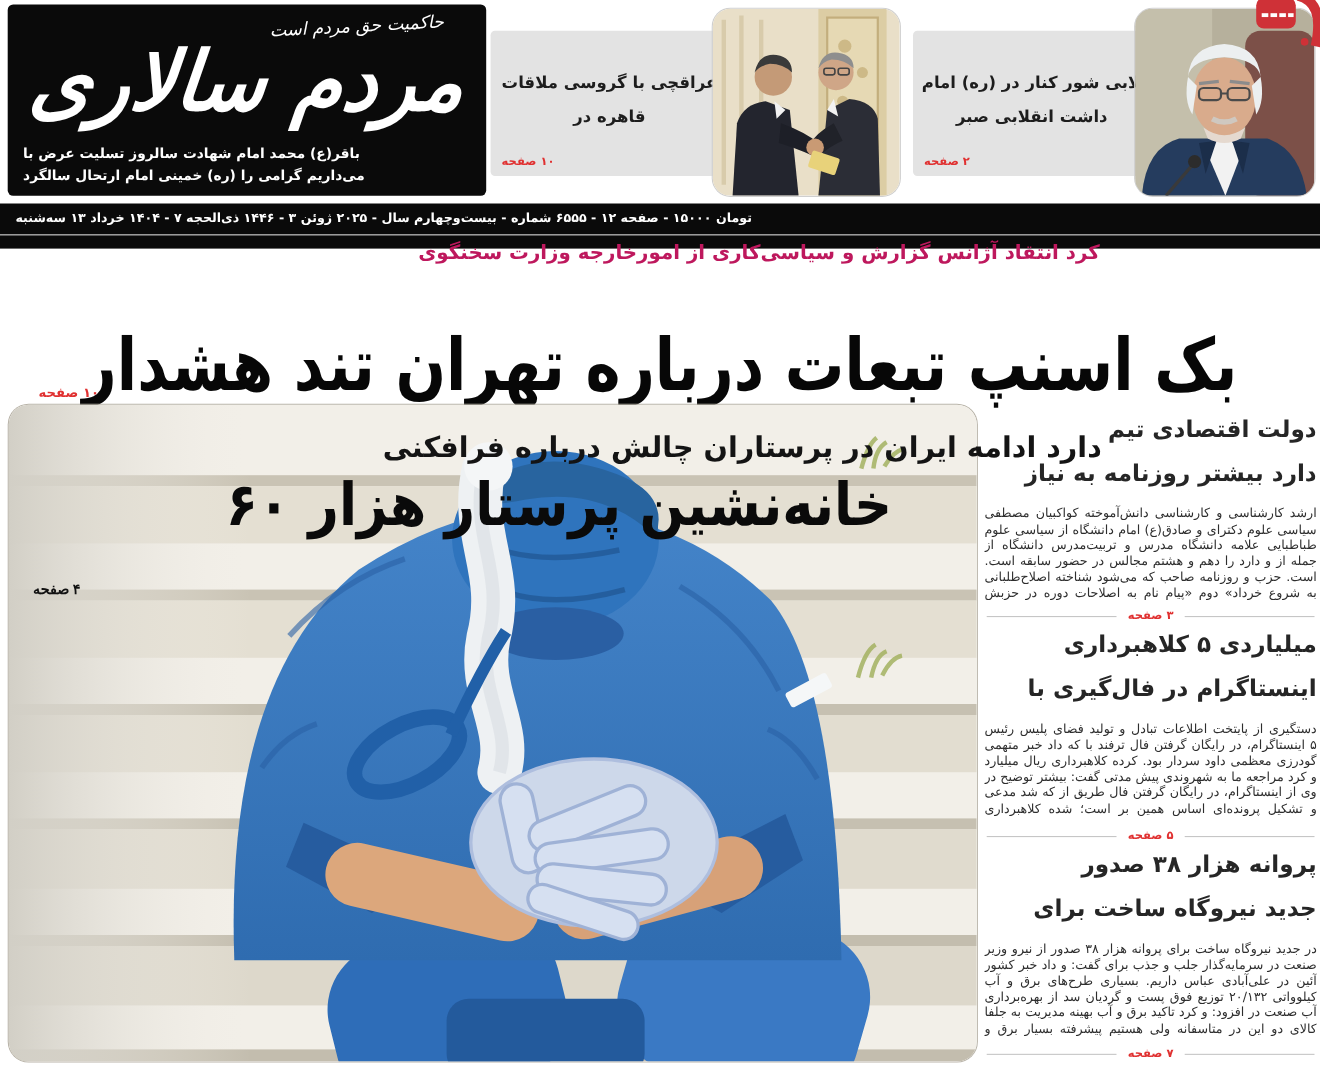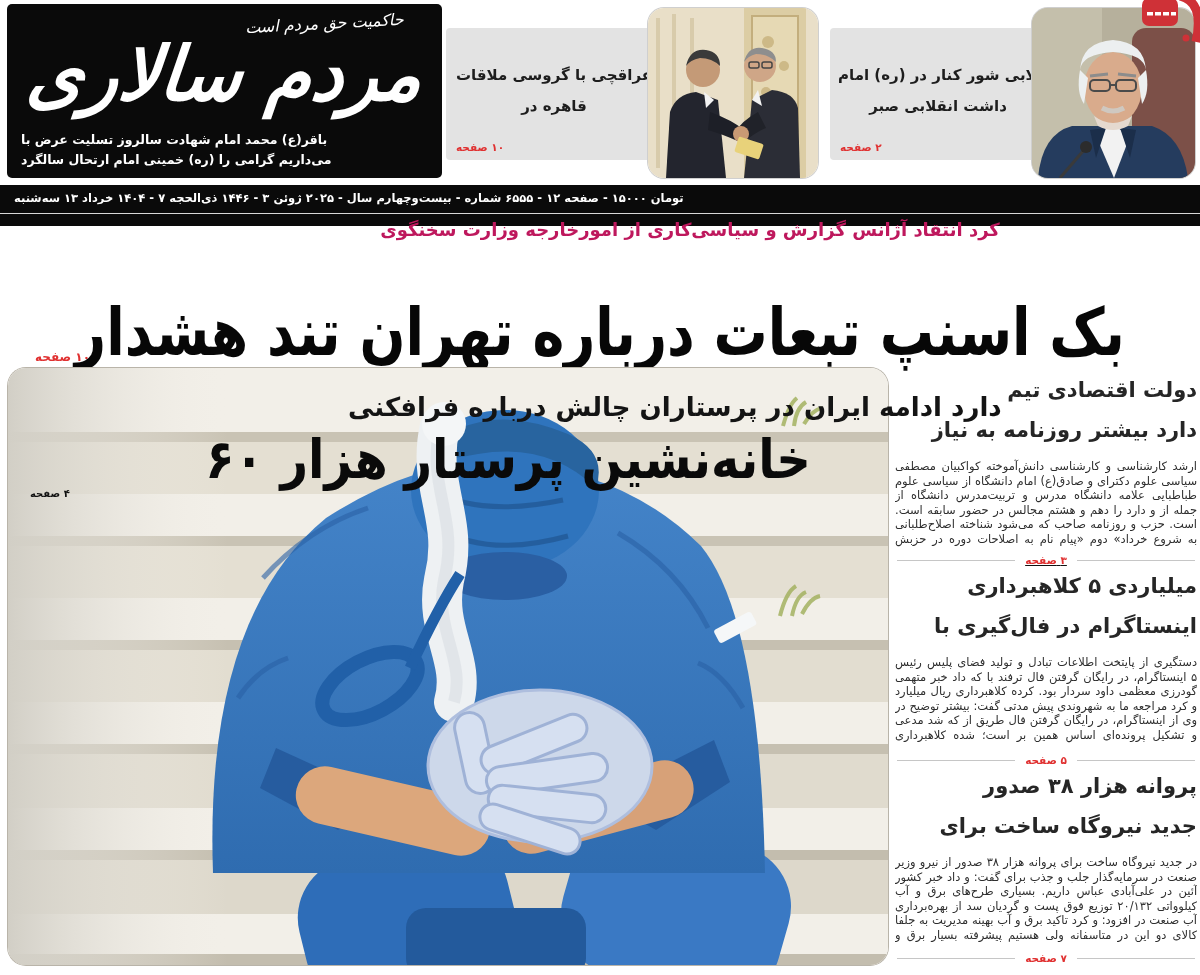--- a/index.html
+++ b/index.html
@@ -47,29 +47,29 @@
   #lead-pref{position:absolute;left:35px;top:350px;color:#e03131;font-size:12px;font-weight:bold;}
 
   
   #nurse-photo{position:absolute;left:8px;top:368px;width:880px;height:597px;border-radius:18px;
                overflow:hidden;box-shadow:0 0 0 1px #b9b4a9;}
   #nurse-photo svg{display:block;}
   #photo-kicker{position:absolute;left:348px;top:392px;width:535px;text-align:center;font-size:26px;
                 font-weight:bold;color:#141414;white-space:nowrap;}
   #photo-headline{position:absolute;left:168px;top:428px;width:680px;text-align:center;font-size:48px;
                   font-weight:900;color:#0a0a0a;white-space:nowrap;transform:scaleY(1.12);transform-origin:center top;}
-  #photo-pref{position:absolute;left:30px;top:488px;font-size:10px;font-weight:bold;color:#111;}
+  #photo-pref{position:absolute;left:30px;top:528px;font-size:13px;font-weight:bold;color:#111;font-family:Liberation Serif, serif;}
 
   
   .story{position:absolute;left:895px;width:302px;}
   .story h2{margin:0;font-size:21px;font-weight:bold;color:#262626;line-height:40px;text-align:right;white-space:nowrap;}
   .story .story-body{margin:9px 0 0 0;font-size:11.5px;line-height:14.6px;color:#2e2e2e;
                      text-align:justify;text-align-last:left;max-height:88px;overflow:hidden;}
   .story .sep{position:absolute;left:2px;right:2px;display:flex;align-items:center;gap:10px;}
-  #story-1 .sep{top:184px;text-decoration:underline;} #story-2 .sep{top:188px;} #story-3 .sep{top:186px;}
+  #story-1 .sep{top:184px;} #story-2 .sep{top:188px;} #story-3 .sep{top:186px;}
   .sep .sep-line{flex:1;height:1px;background:#c6c6c6;}
   .sep .sep-label{color:#e03131;font-size:10.5px;font-weight:bold;white-space:nowrap;}
 </style>
 </head>
 <body>
 
 <div id="page">
 
   <header id="masthead">
     <div class="tagline">حاکمیت حق مردم است</div>

